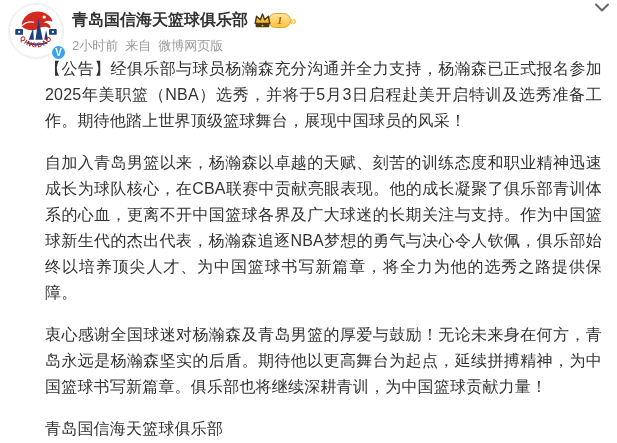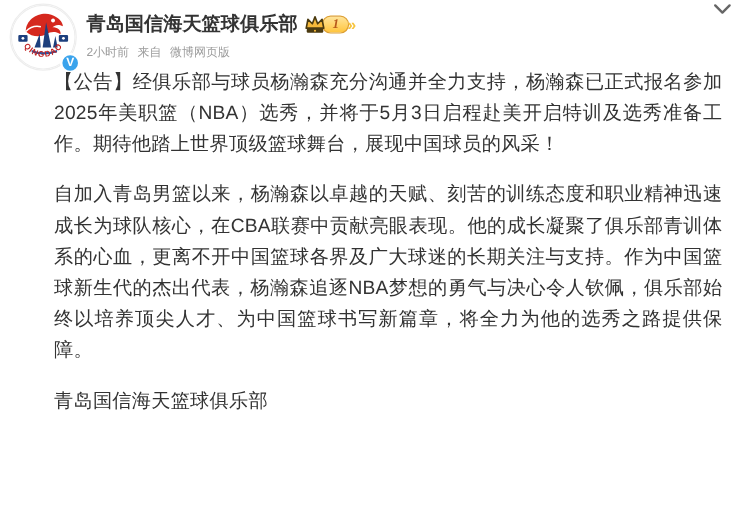--- a/index.html
+++ b/index.html
@@ -49,21 +49,21 @@
     font-style: italic; font-family: "Liberation Serif", serif;
     display: inline-block;
   }
   .vip-chevron {
     color: #f7c43e; font-weight: 900; font-size: 13px;
     letter-spacing: -2px; margin-left: -1px; line-height: 1;
   }
 
   .meta-row {
     position: absolute; left: 72px; top: 37px;
-    font-size: 10px; color: #9c9c9c; display: flex; gap: 7px;
+    font-size: 13px; color: #9c9c9c; display: flex; gap: 7px;
   }
   .meta-row .source-link { cursor: pointer; }
 
   .menu-chevron {
     position: absolute; right: 7px; top: 2px;
     width: 16px; height: 12px; cursor: pointer;
   }
   .menu-chevron svg { display: block; }
 
   
@@ -132,17 +132,18 @@
 
   <div class="menu-chevron">
     <svg width="16" height="12" viewBox="0 0 16 12">
       <path d="M2 2.5 L8 8.5 L14 2.5" fill="none" stroke="#666666" stroke-width="2" stroke-linecap="round" stroke-linejoin="round"></path>
     </svg>
   </div>
 
   <div class="post-body">
     <p class="para">【公告】经俱乐部与球员杨瀚森充分沟通并全力支持，杨瀚森已正式报名参加2025年美职篮（NBA）选秀，并将于5月3日启程赴美开启特训及选秀准备工作。期待他踏上世界顶级篮球舞台，展现中国球员的风采！</p>
     <p class="para">自加入青岛男篮以来，杨瀚森以卓越的天赋、刻苦的训练态度和职业精神迅速成长为球队核心，在CBA联赛中贡献亮眼表现。他的成长凝聚了俱乐部青训体系的心血，更离不开中国篮球各界及广大球迷的长期关注与支持。作为中国篮球新生代的杰出代表，杨瀚森追逐NBA梦想的勇气与决心令人钦佩，俱乐部始终以培养顶尖人才、为中国篮球书写新篇章，将全力为他的选秀之路提供保障。</p>
+    <p class="para">衷心感谢全国球迷对杨瀚森及青岛男篮的厚爱与鼓励！无论未来身在何方，青岛永远是杨瀚森坚实的后盾。期待他以更高舞台为起点，延续拼搏精神，为中国篮球书写新篇章。俱乐部也将继续深耕青训，为中国篮球贡献力量！</p>
     <p class="signature">青岛国信海天篮球俱乐部</p>
     <p class="date-row"></p>
   </div>
 
 </div>
 
 </body></html>

